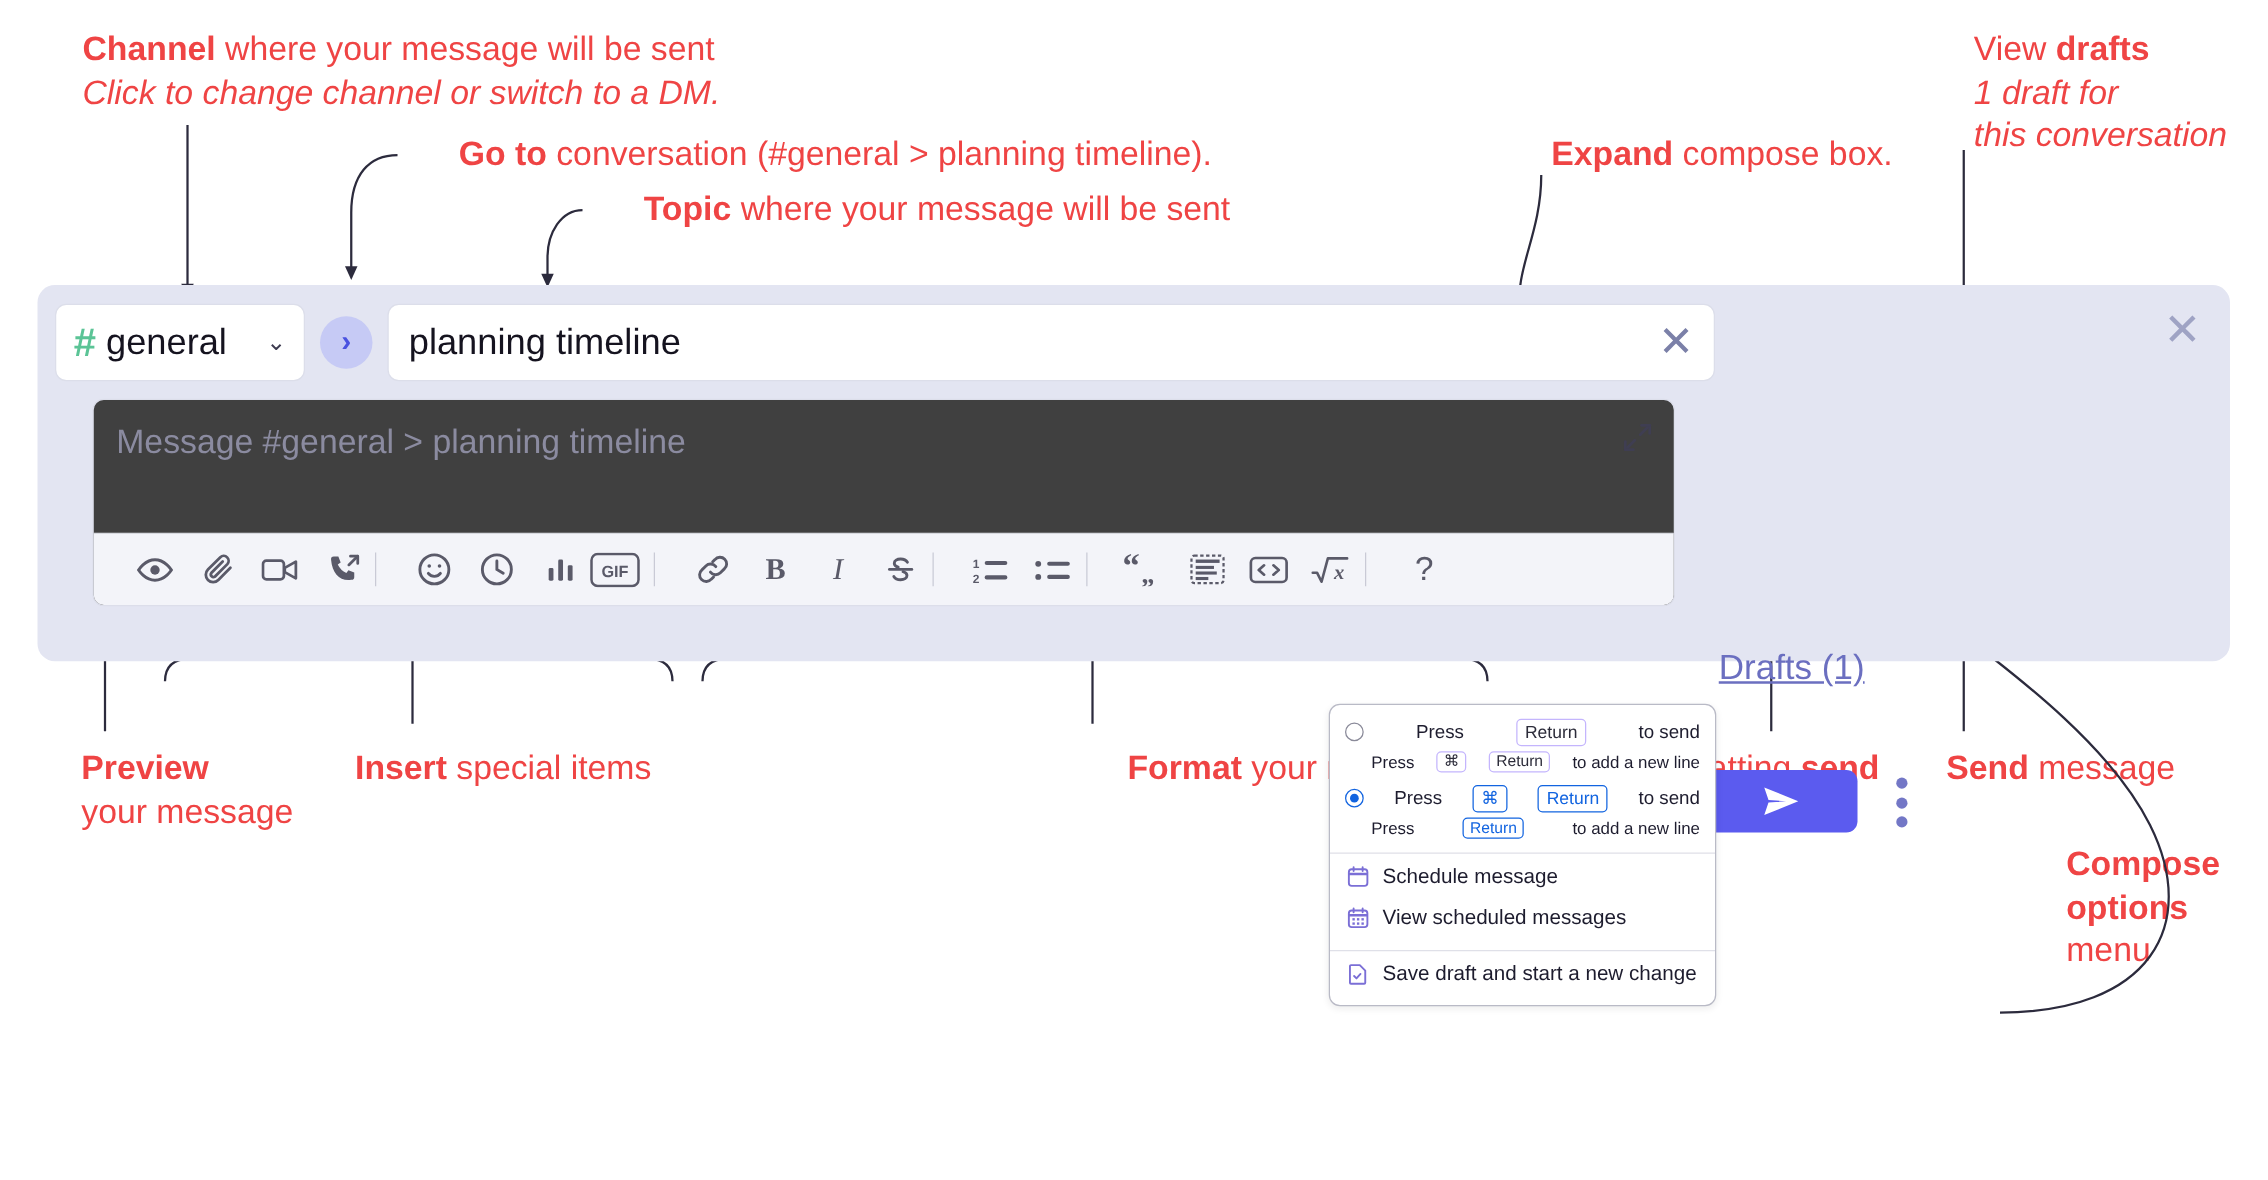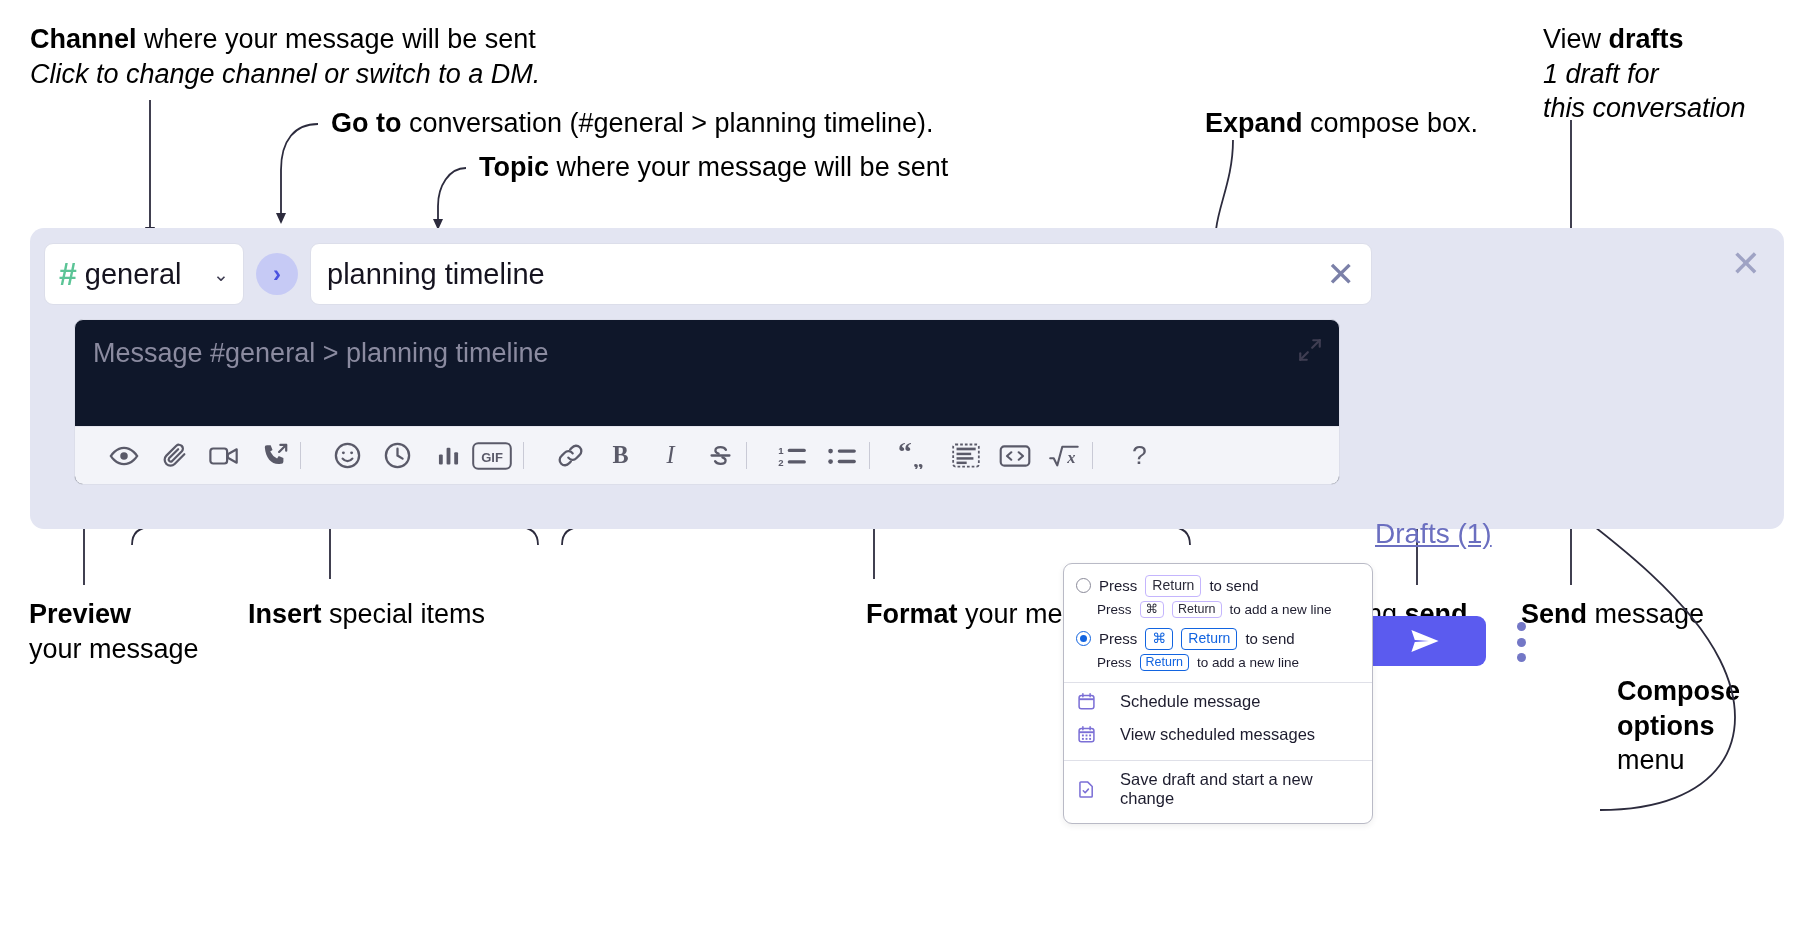--- a/index.html
+++ b/index.html
@@ -8,21 +8,21 @@
     width:1814px; height:944px;
     background:#ffffff;
     font-family:"Liberation Sans", sans-serif;
     color:#1d1c2e;
     position:relative;
     overflow:hidden;
   }
   .stage { position:absolute; inset:0; }
 
   
-  .anno { position:absolute; color:#000000; line-height:1.28; white-space:nowrap; }
+  .anno { position:absolute; color:#ef4444; line-height:1.28; white-space:nowrap;margin-left:36px; }
   .anno b { font-weight:700; }
   .anno i { font-style:italic; }
   .a-lg { font-size:27px; }
 
   
   svg.lines { position:absolute; inset:0; width:1814px; height:944px; pointer-events:none; }
 
   
   .compose-panel {
     position:absolute; left:30px; top:228px; width:1754px; height:301px;
@@ -45,21 +45,21 @@
   .topic-field {
     width:1062px; height:62px; background:#fff; border:1px solid #dcdeea; border-radius:9px;
     display:flex; align-items:center; padding:0 16px;
   }
   .topic-value { font-size:29px; color:#15131f; }
   .topic-clear { margin-left:auto; color:#7b80a8; font-size:34px; line-height:1; font-weight:300; }
 
   
   .msg-box {
     position:absolute; left:44px; top:91px; width:1266px; height:166px;
-    background:#0f172a; border:1px solid #dcdeea; border-radius:9px;
+    background:#404040; border:1px solid #dcdeea; border-radius:9px;
   }
   .msg-placeholder { position:absolute; left:18px; top:18px; font-size:27px; color:#8b8ba0; }
   .expand-ico { position:absolute; right:16px; top:17px; width:26px; height:26px; color:#3f3e52; }
 
   
   .toolbar {
     position:absolute; left:0; bottom:0; width:100%; height:58px;
     background:#f3f4f9; border-top:1px solid #e5e6ef;
     border-radius:0 0 8px 8px;
     display:flex; align-items:center; padding:0 14px; gap:0;
@@ -81,34 +81,34 @@
   .kebab i { display:block; width:9px; height:9px; border-radius:50%; background:#7377c6; }
 
   
   .menu {
     position:absolute; left:1063px; top:563px; width:310px;
     background:#fff; border:1px solid #b9bac6; border-radius:9px;
     box-shadow:0 2px 6px rgba(0,0,0,.07);
     font-size:15px; color:#1d1c2e;
     padding:9px 0 0 0;
   }
-  .mrow { display:flex; align-items:center; gap:8px; padding:2px 12px; }
+  .mrow { display:flex; align-items:center; gap:8px; padding:2px 12px;justify-content:space-between; }
   .mrow.sub { padding-left:33px; font-size:13.5px; }
   .radio { width:15px; height:15px; border:1.6px solid #8a8a99; border-radius:50%; flex:none; }
   .radio.on { border-color:#1264e0; position:relative; }
   .radio.on::after { content:""; position:absolute; inset:3px; border-radius:50%; background:#1264e0; }
   .key {
     display:inline-flex; align-items:center; justify-content:center;
     border:1px solid #c4b5fd; border-radius:4px; padding:1px 6px;
     font-size:14px; line-height:1.25; color:#2c2c3a; background:#fff;
   }
   .key.sm { font-size:12.5px; padding:0 5px; }
   .key.blue { border-color:#1264e0; color:#1264e0; }
   .mdiv { height:1px; background:#dfe0e8; margin:9px 0 0; }
-  .mitem { display:flex; align-items:center; gap:24px; padding:7px 13px; font-size:16.5px; }
+  .mitem { display:flex; align-items:center; gap:10px; padding:7px 13px; font-size:16.5px; }
   .mitem svg { display:block; flex:none; }
   .menu .bottom-pad { height:8px; }
 </style>
 </head>
 <body>
 
 <div class="stage">
 
   <div class="anno a-lg" style="left:30px; top:22px;">
     <div><b>Channel</b><span> where your message will be sent</span></div>

